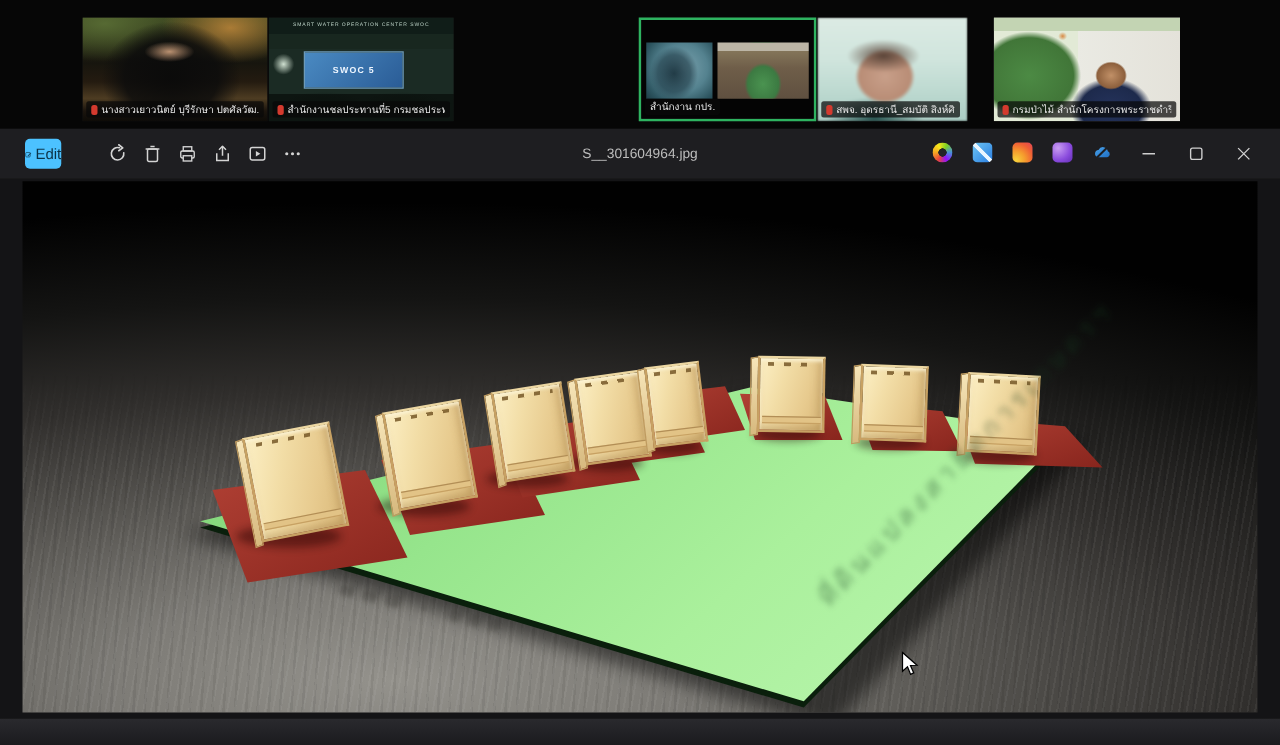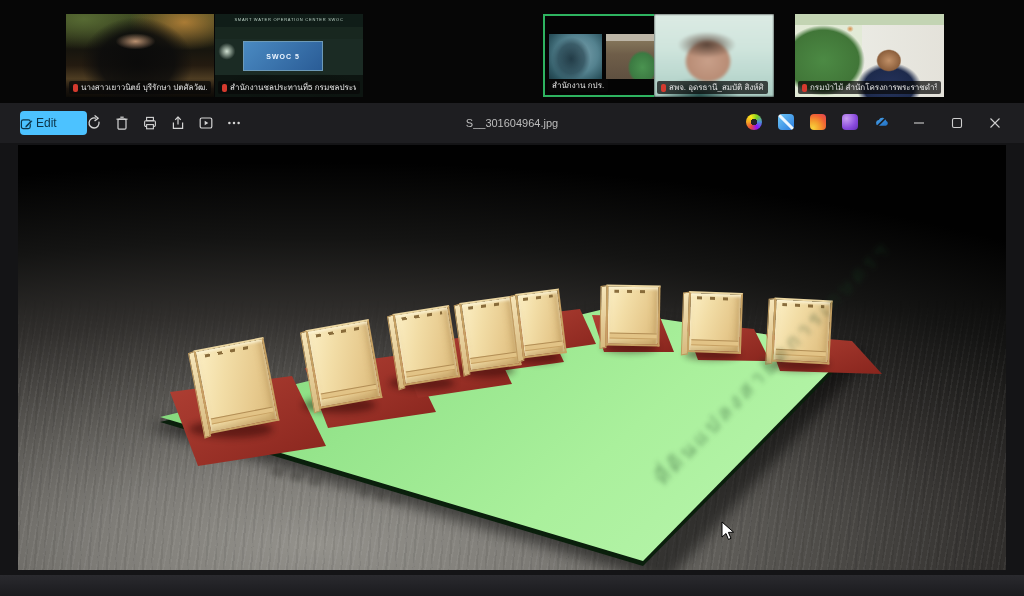--- a/index.html
+++ b/index.html
@@ -3,21 +3,21 @@
 <meta charset="utf-8">
 <style>
   * { margin:0; padding:0; box-sizing:border-box; }
   html,body { width:1024px; height:596px; overflow:hidden; background:#000;
               font-family:"Liberation Sans", sans-serif; }
   .screen { position:relative; width:1024px; height:596px; background:#050505; }
 
   
   .video-strip { position:absolute; left:0; top:0; width:1024px; height:103px; background:#060606; }
   .vthumb { position:absolute; top:14px; height:83px; background:#111; overflow:hidden; }
-  .vthumb.active { border:2px solid #2eb360;margin-left:32px; }
+  .vthumb.active { border:2px solid #2eb360; }
   .vscene { position:absolute; inset:0; }
   .vlabel { position:absolute; left:3px; bottom:3px; max-width:calc(100% - 6px);
             display:flex; align-items:center; gap:3px; background:rgba(8,8,8,.72);
             padding:1px 4px; border-radius:2px; height:13px; }
   .vname { color:#e9e9e9; font-size:8px; line-height:11px; white-space:nowrap; overflow:hidden; }
   .mic { display:inline-block; width:5px; height:8px; background:#d43a2e; border-radius:2px; flex:0 0 auto; }
 
   .t1 { left:66px;  width:148px; }
   .t2 { left:215px; width:148px; }
   .t3 { left:364px; width:146px; }
@@ -69,22 +69,22 @@
       radial-gradient(28% 38% at 63% 88%, #25335c 0%, #1d2a4c 60%, transparent 78%),
       radial-gradient(3% 5% at 37% 18%, #d88a44, transparent 80%),
       radial-gradient(34% 52% at 19% 56%, #4c8a44 0%, #417638 70%, transparent 82%),
       linear-gradient(180deg,#c3d4b3 0%,#c3d4b3 13%,transparent 13%),
       linear-gradient(90deg,#e2ead6 0%,#e2ead6 45%,#eaeae3 45%,#e4e2da 100%); }
 
   
   .photos-app { position:absolute; left:0; top:103px; width:1024px; height:493px; background:#151517; }
   .titlebar { position:absolute; left:0; top:0; width:1024px; height:40px; background:#1e1e21;
               display:flex; align-items:center; }
-  .edit-btn { position:absolute; left:20px; top:8px; width:67px; height:24px; border:none;
-              background:#4cc2ff; border-radius:4px; display:flex; align-items:center; 
+  .edit-btn { position:absolute; left:20px; top:8px; width:29px; height:24px; border:none;
+              background:#4cc2ff; border-radius:4px; display:flex; align-items:center; justify-content:center;
               gap:3px; cursor:pointer; }
   .edit-btn span { color:#0b3347; font-size:12px; }
   .tool-icons { position:absolute; left:84px; top:8px; display:flex; gap:9px; }
   .tbtn { width:19px; height:24px; background:transparent; border:none; display:flex;
           align-items:center; justify-content:center; cursor:pointer; }
   .filename { position:absolute; left:0; right:0; top:0; height:40px; display:flex;
               align-items:center; justify-content:center; color:#bdbdbd; font-size:11px; pointer-events:none; }
   .app-icons { position:absolute; right:134px; top:11px; display:flex; gap:16px; }
   .aicon { width:16px; height:16px; }
   .ic-designer { border-radius:50%;

